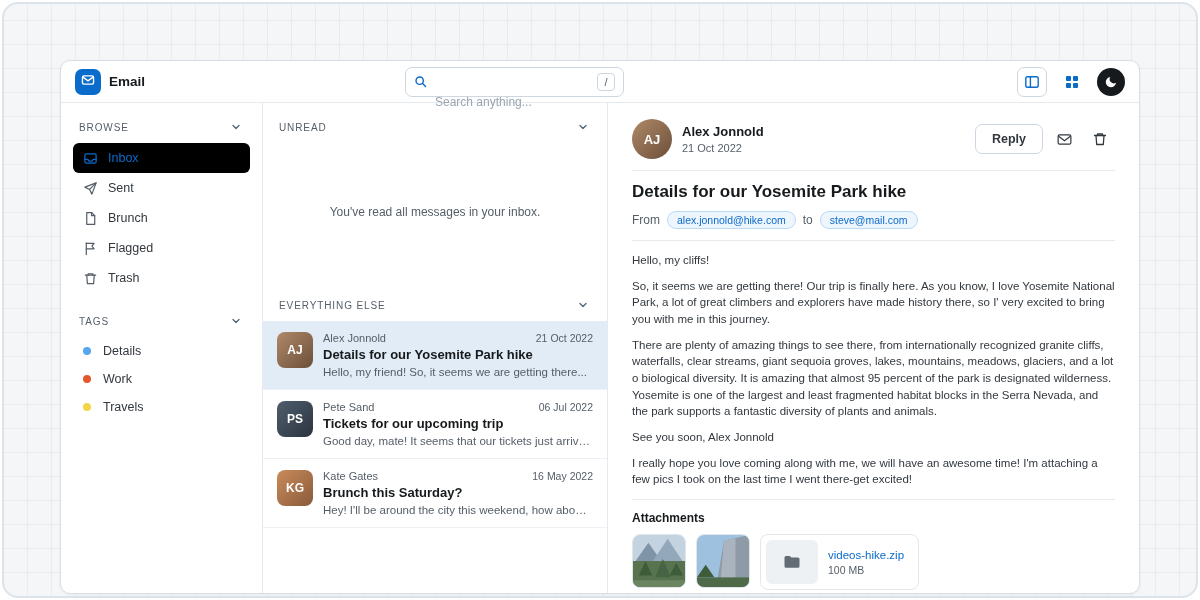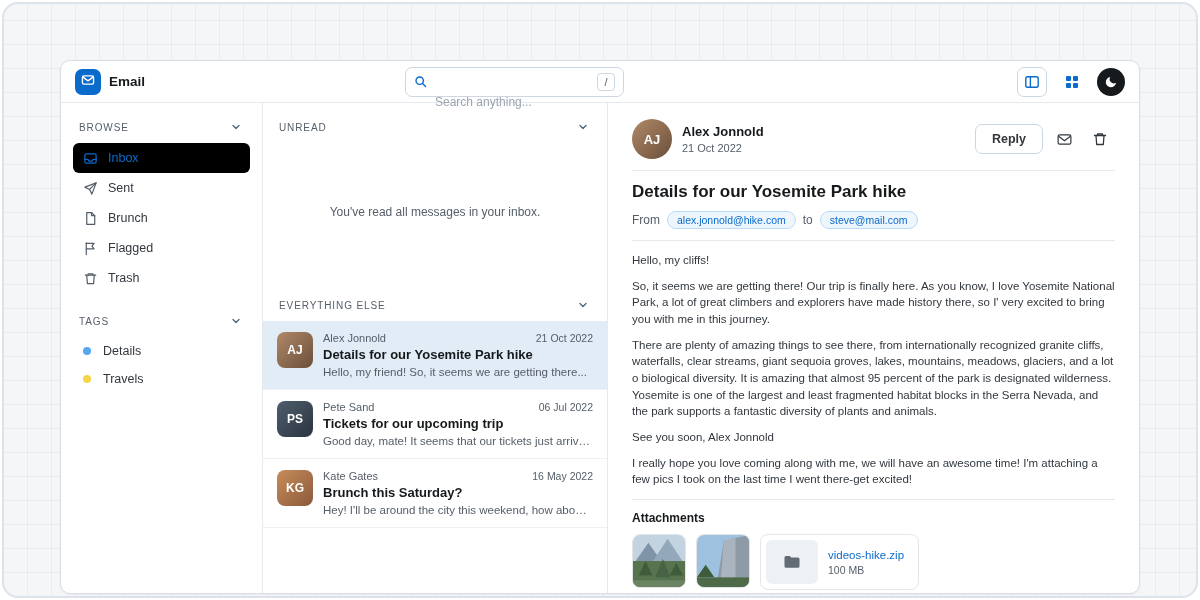--- a/index.html
+++ b/index.html
@@ -310,20 +310,24 @@
             <svg width="12" height="12" viewBox="0 0 16 16" fill="none" stroke="currentColor" stroke-width="1.8" stroke-linecap="round" stroke-linejoin="round">
                 <path d="M4 6l4 4 4-4"></path>
               </svg>
           </span>
         </button>
       </div>
 
       <div class="tag-item">
         <span class="tag-dot" style="background: rgb(88, 166, 240);"></span>
         <span>Details</span>
+      </div>
+      <div class="tag-item">
+        <span class="tag-dot" style="background: rgb(228, 87, 46);"></span>
+        <span>Work</span>
       </div>
       <div class="tag-item">
         <span class="tag-dot" style="background: rgb(245, 213, 71);"></span>
         <span>Travels</span>
       </div>
     </div>
 
     <div class="msglist">
       <div class="section-head">
         <span class="sh-label">Unread</span>

